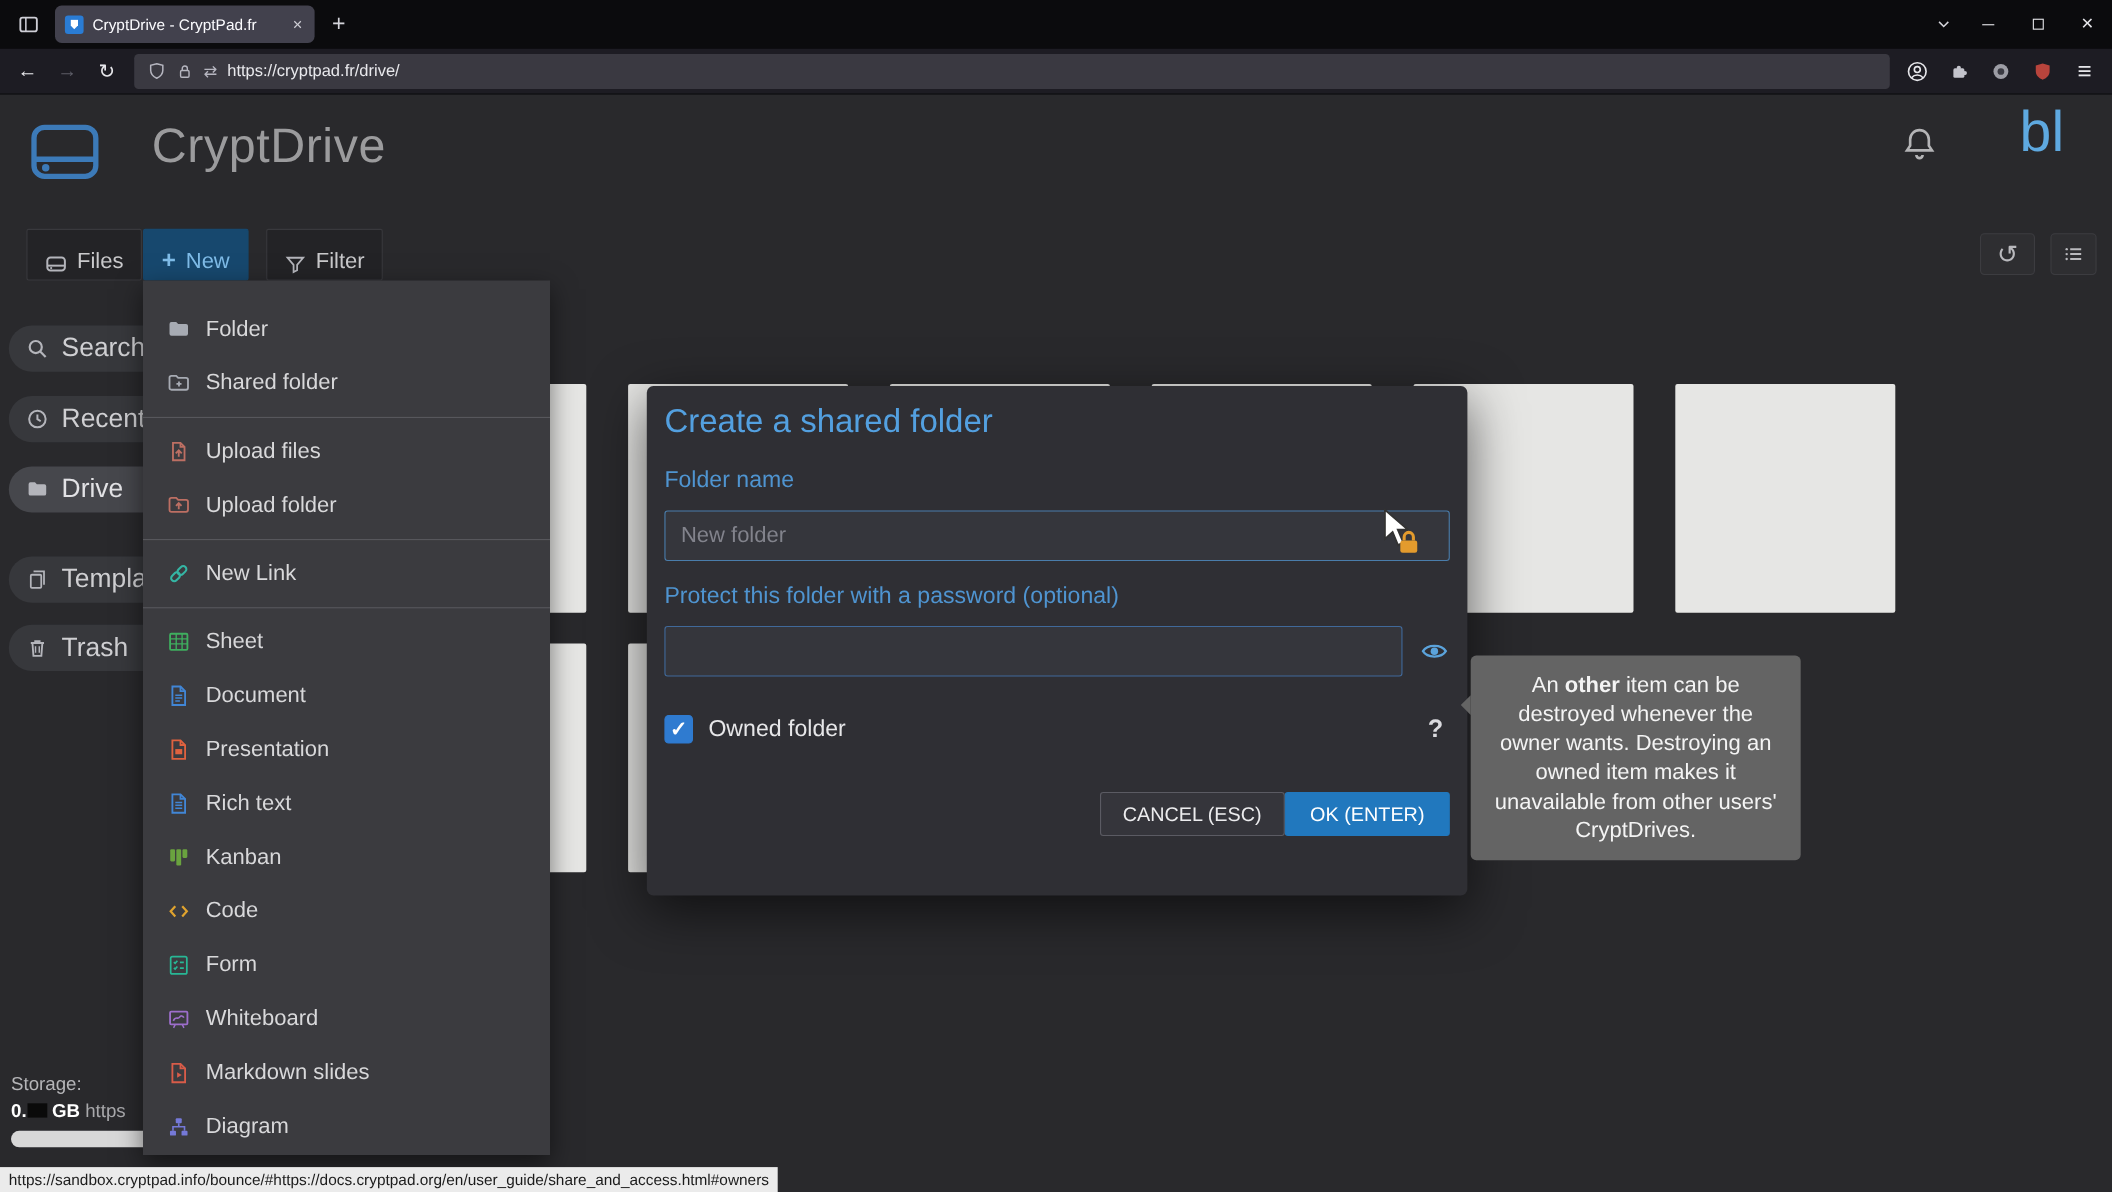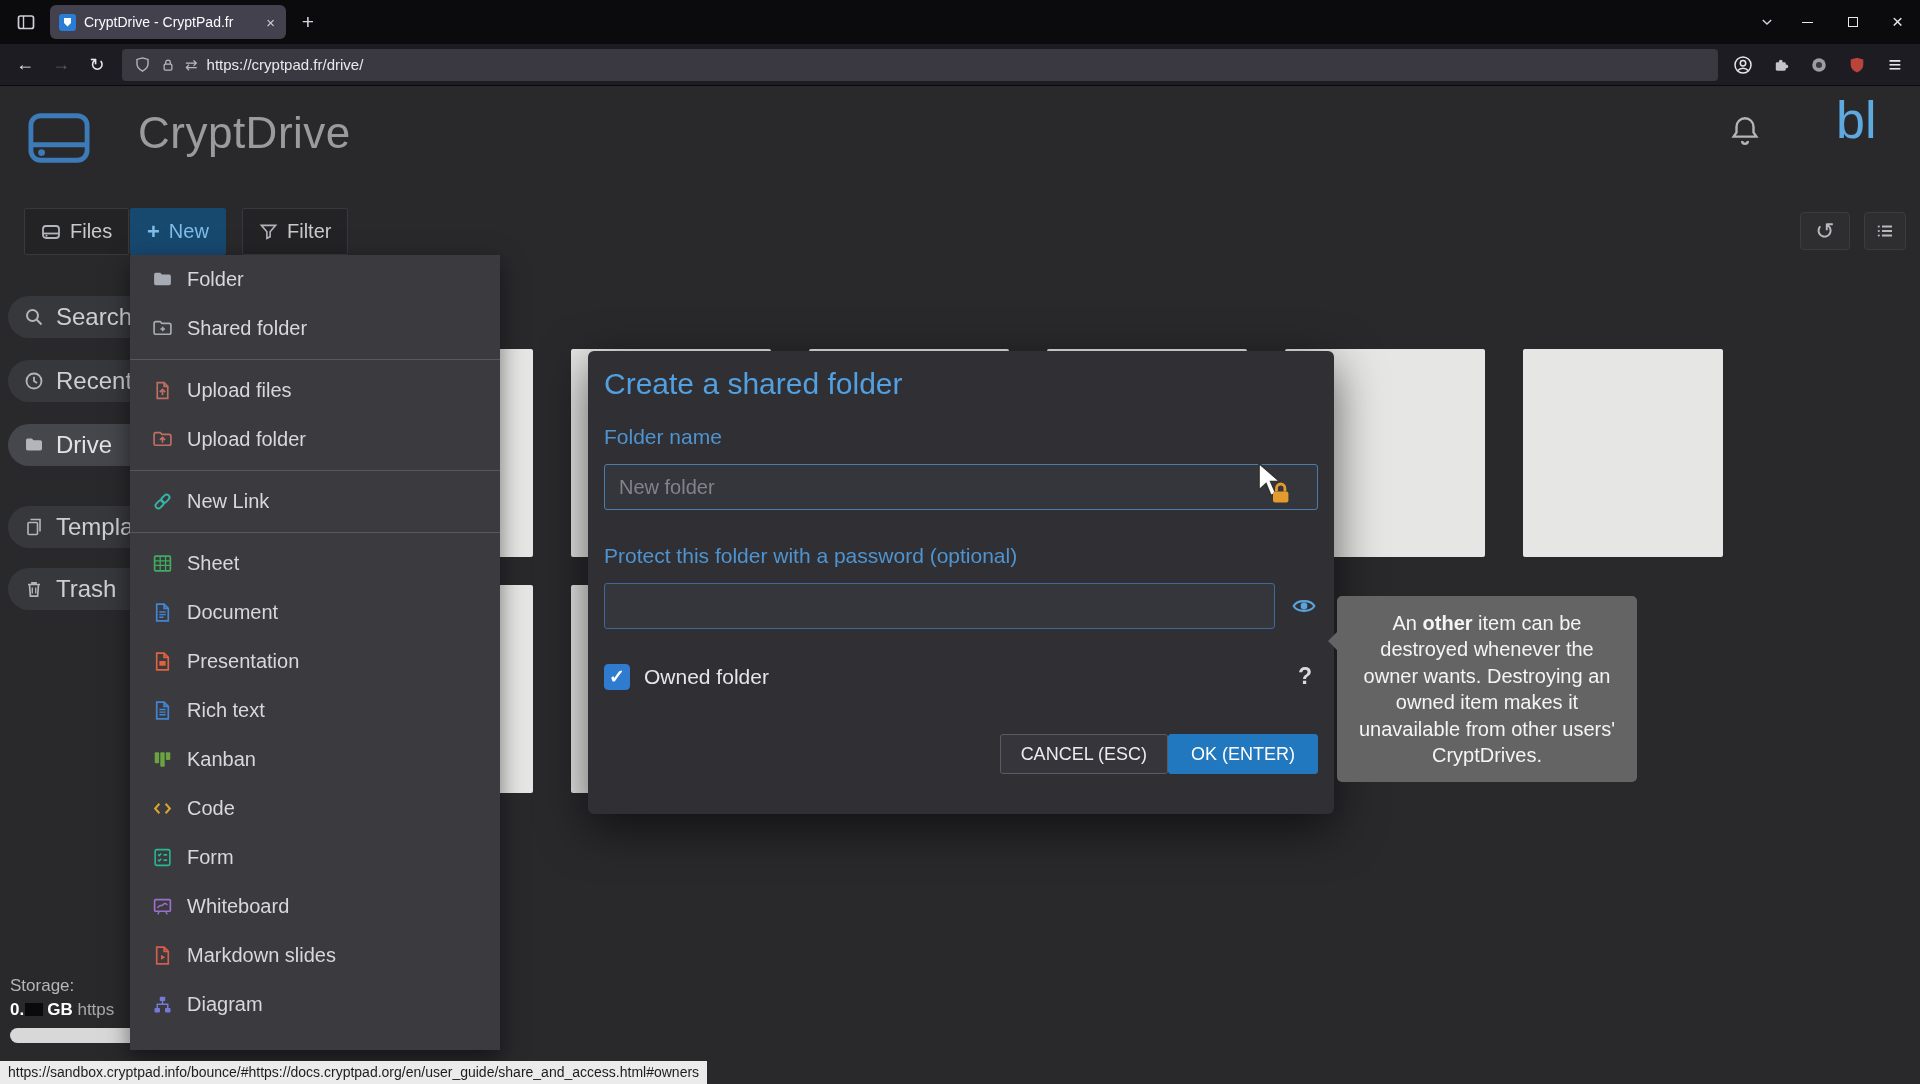--- a/index.html
+++ b/index.html
@@ -34,40 +34,40 @@
 
   
   .page{position:absolute;top:86px;left:0;right:0;bottom:0;background:#29292c;overflow:hidden}
   .tile{position:absolute;width:200px;height:208px;background:#e6e6e4;border-radius:2px;z-index:1}
 
   .logo{position:absolute;left:28px;top:26px;z-index:2}
   .page-title{position:absolute;left:138px;top:22px;font-size:44px;color:#9b9b9d;font-weight:400;letter-spacing:.5px;z-index:2}
   .bell{position:absolute;left:1728px;top:28px;z-index:2}
   .avatar{position:absolute;left:1836px;top:4px;font-size:52px;color:#5ea9e0;z-index:2}
 
-  .toolbar-btn{position:absolute;top:122px;height:47px;display:flex;align-items:center;gap:9px;padding:16px 16px;font-size:20px;color:#c9c9cb;background:#232326;border:1px solid #39393d;border-radius:2px;z-index:2}
+  .toolbar-btn{position:absolute;top:122px;height:47px;display:flex;align-items:flex-end;gap:9px;padding:4px 16px;font-size:20px;color:#c9c9cb;background:#232326;border:1px solid #39393d;border-radius:2px;z-index:2}
   .btn-files{left:24px}
   .btn-new{left:130px;background:#17486e;border-color:#17486e;color:#7fbce8}
   .btn-new .plus{font-size:22px;font-weight:700}
   .btn-filter{left:242px}
   .icon-btn{position:absolute;top:126px;height:38px;background:#2e2e31;border:1px solid #3c3c40;border-radius:4px;color:#b9b9bd;display:flex;align-items:center;justify-content:center;font-size:23px;z-index:2}
   .btn-history{left:1800px;width:50px}
   .btn-listview{left:1864px;width:42px}
 
   .side-item{position:absolute;left:8px;width:212px;height:42px;background:#37383c;border-radius:21px;display:flex;align-items:center;gap:12px;padding:0 16px;color:#cfcfd2;font-size:24px;z-index:2}
   .side-item .s-ic{display:flex;color:#b4b5bb}
   .side-drive{background:#46474c;color:#e2e2e5}
   .storage-label{position:absolute;left:10px;top:890px;font-size:17px;color:#b5b5b8;z-index:2}
   .storage-value{position:absolute;left:10px;top:914px;font-size:17px;color:#a9a9ac;z-index:2}
   .storage-value .strong{color:#fff;font-weight:700}
   .redact{display:inline-block;width:18px;height:13px;background:#0a0a0a;margin:0 4px 0 1px;vertical-align:-1px}
   .storage-bar{position:absolute;left:10px;top:942px;width:146px;height:15px;background:#d8d8d8;border-radius:8px;z-index:2}
 
   
-  .menu{position:absolute;left:130px;top:169px;width:370px;height:795px;background:#3b3b3f;box-shadow:0 8px 22px rgba(0,0,0,.5);padding:0 0;overflow:hidden;z-index:5}
+  .menu{position:absolute;left:130px;top:169px;width:370px;height:795px;background:#3b3b3f;box-shadow:0 8px 22px rgba(0,0,0,.5);padding:20px 0;overflow:hidden;z-index:5}
   .menu-item{height:49px;display:flex;align-items:center;gap:13px;padding-left:20px;font-size:20px;color:#d8d8da}
   .menu-sep{height:1px;background:#57575c;margin:6px 0}
   .mi{width:24px;display:flex;justify-content:center}
   .msvg{width:21px;height:21px}
   .ic-folder,.ic-sharedfolder{color:#a7abb3}
   .ic-upfile,.ic-upfolder{color:#bd6f63}
   .ic-link{color:#35b5a4}
   .ic-sheet{color:#3fae5f}
   .ic-doc,.ic-richtext{color:#4186d6}
   .ic-pres{color:#e0623f}
@@ -75,21 +75,21 @@
   .ic-code{color:#e0a32e}
   .ic-form{color:#28b795}
   .ic-whiteboard{color:#9d6ecb}
   .ic-slides{color:#d85c49}
   .ic-diagram{color:#7579d8}
 
   
   .modal{position:absolute;left:588px;top:265px;width:746px;height:463px;background:#2f2f34;border-radius:6px;box-shadow:0 14px 48px rgba(0,0,0,.6);padding:12px 16px 0;z-index:10}
   .modal-title{font-size:30px;color:#53a0e0;font-weight:400;margin:4px 0 24px}
   .m-label{font-size:21px;color:#4f94d0;margin:0 0 15px;font-weight:400}
-  .label2{margin-top:34px}
+  .label2{margin-top:20px}
   .m-input{width:100%;height:46px;background:#35363c;border:1px solid #4a7dab;border-radius:3px;color:#e8e8ea;font-size:20px;padding:0 14px;outline:none;font-family:inherit}
   .m-input::placeholder{color:#82838c}
   .pw-row{display:flex;align-items:center}
   .pw-input{width:671px;flex:none;border-color:#40699a}
   .eye{margin-left:16px;color:#5ba3db;display:flex}
   .cb-row{display:flex;align-items:center;gap:14px;margin-top:34px}
   .checkbox{width:26px;height:26px;background:#2f7bd0;border:1px solid #2f7bd0;border-radius:4px;color:#fff;font-size:19px;font-weight:700;display:flex;align-items:center;justify-content:center}
   .cb-label{font-size:21px;color:#e6e6e8}
   .help-q{margin-left:auto;font-size:23px;font-weight:700;color:#dadade;padding-right:6px}
   .btn-row{display:flex;justify-content:flex-end;margin-top:44px}

